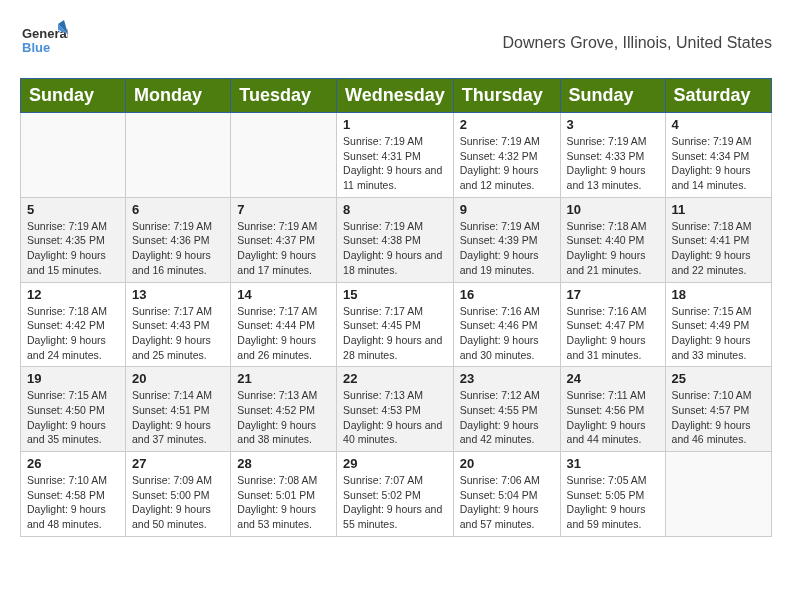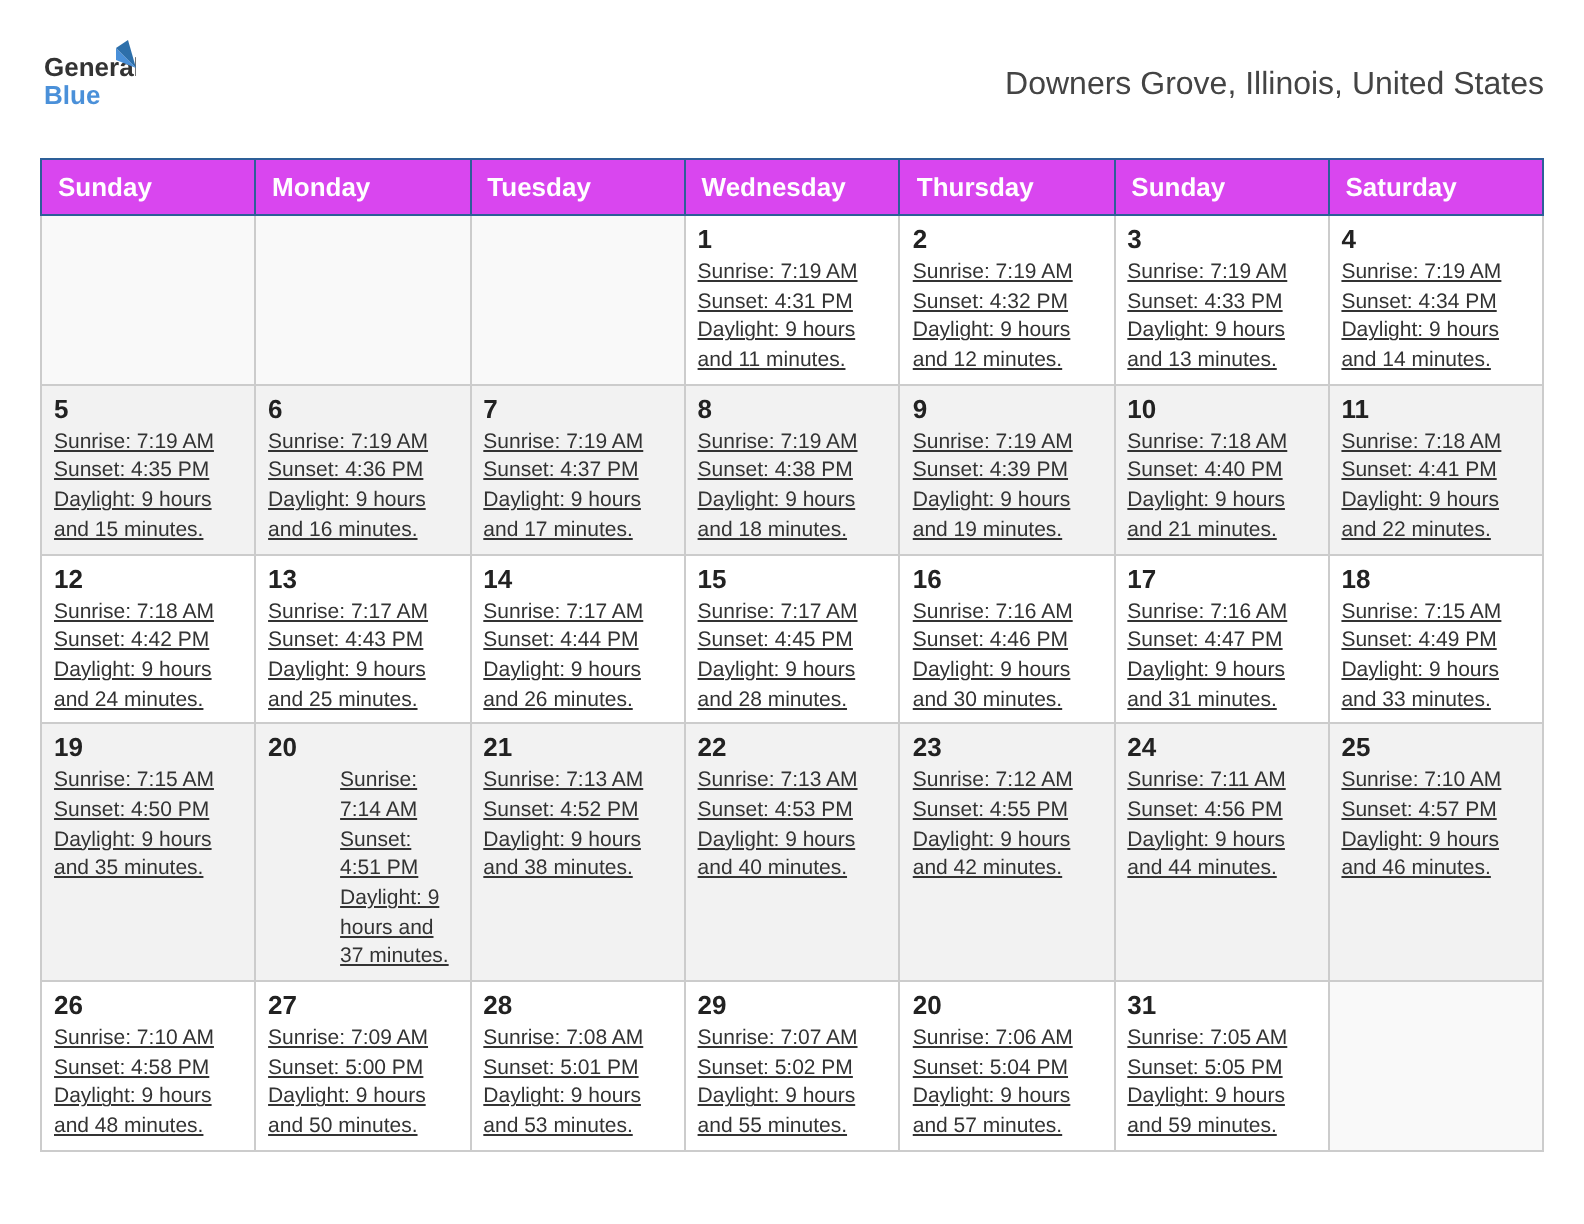--- a/index.html
+++ b/index.html
@@ -34,25 +34,25 @@
       color: #444;
       font-weight: normal;
       margin-top: 18px;
     }
     .calendar {
       width: 100%;
       border-collapse: collapse;
       border: 1px solid #ccc;
     }
     .calendar th {
-      background: #d946ef;
+      background: #4d7c0f;
       color: #fff;
       text-align: left;
       padding: 6px 8px;
-      font-size: 13px;
+      font-size: 18px;
       border: 1px solid #2d5f98;
     }
     .calendar td {
       vertical-align: top;
       border: 1px solid #ccc;
       padding: 4px 6px;
       font-size: 10.5px;
       color: #333;
       width: 108px;
       min-height: 80px;
@@ -64,21 +64,20 @@
     .day-number {
       font-size: 13px;
       font-weight: bold;
       color: #222;
       display: block;
       margin-bottom: 2px;
     }
     .day-info {
       line-height: 1.4;
       color: #333;
-      text-decoration: underline;
     }
     .row-shade td {
       background: #f2f2f2;
     }
   </style>
 </head>
 <body>
 
 <div class="header">
   <div class="logo">
@@ -228,21 +227,21 @@
       </tr>
       <tr class="row-shade">
         <td>
           <span class="day-number">19</span>
           <div class="day-info" style="white-space: pre-line;">Sunrise: 7:15 AM
 Sunset: 4:50 PM
 Daylight: 9 hours and 35 minutes.</div>
         </td>
         <td>
           <span class="day-number">20</span>
-          <div class="day-info" style="white-space: pre-line; margin-left: 36px;">Sunrise: 7:14 AM
+          <div class="day-info" style="white-space: pre-line;">Sunrise: 7:14 AM
 Sunset: 4:51 PM
 Daylight: 9 hours and 37 minutes.</div>
         </td>
         <td>
           <span class="day-number">21</span>
           <div class="day-info" style="white-space: pre-line;">Sunrise: 7:13 AM
 Sunset: 4:52 PM
 Daylight: 9 hours and 38 minutes.</div>
         </td>
         <td>

